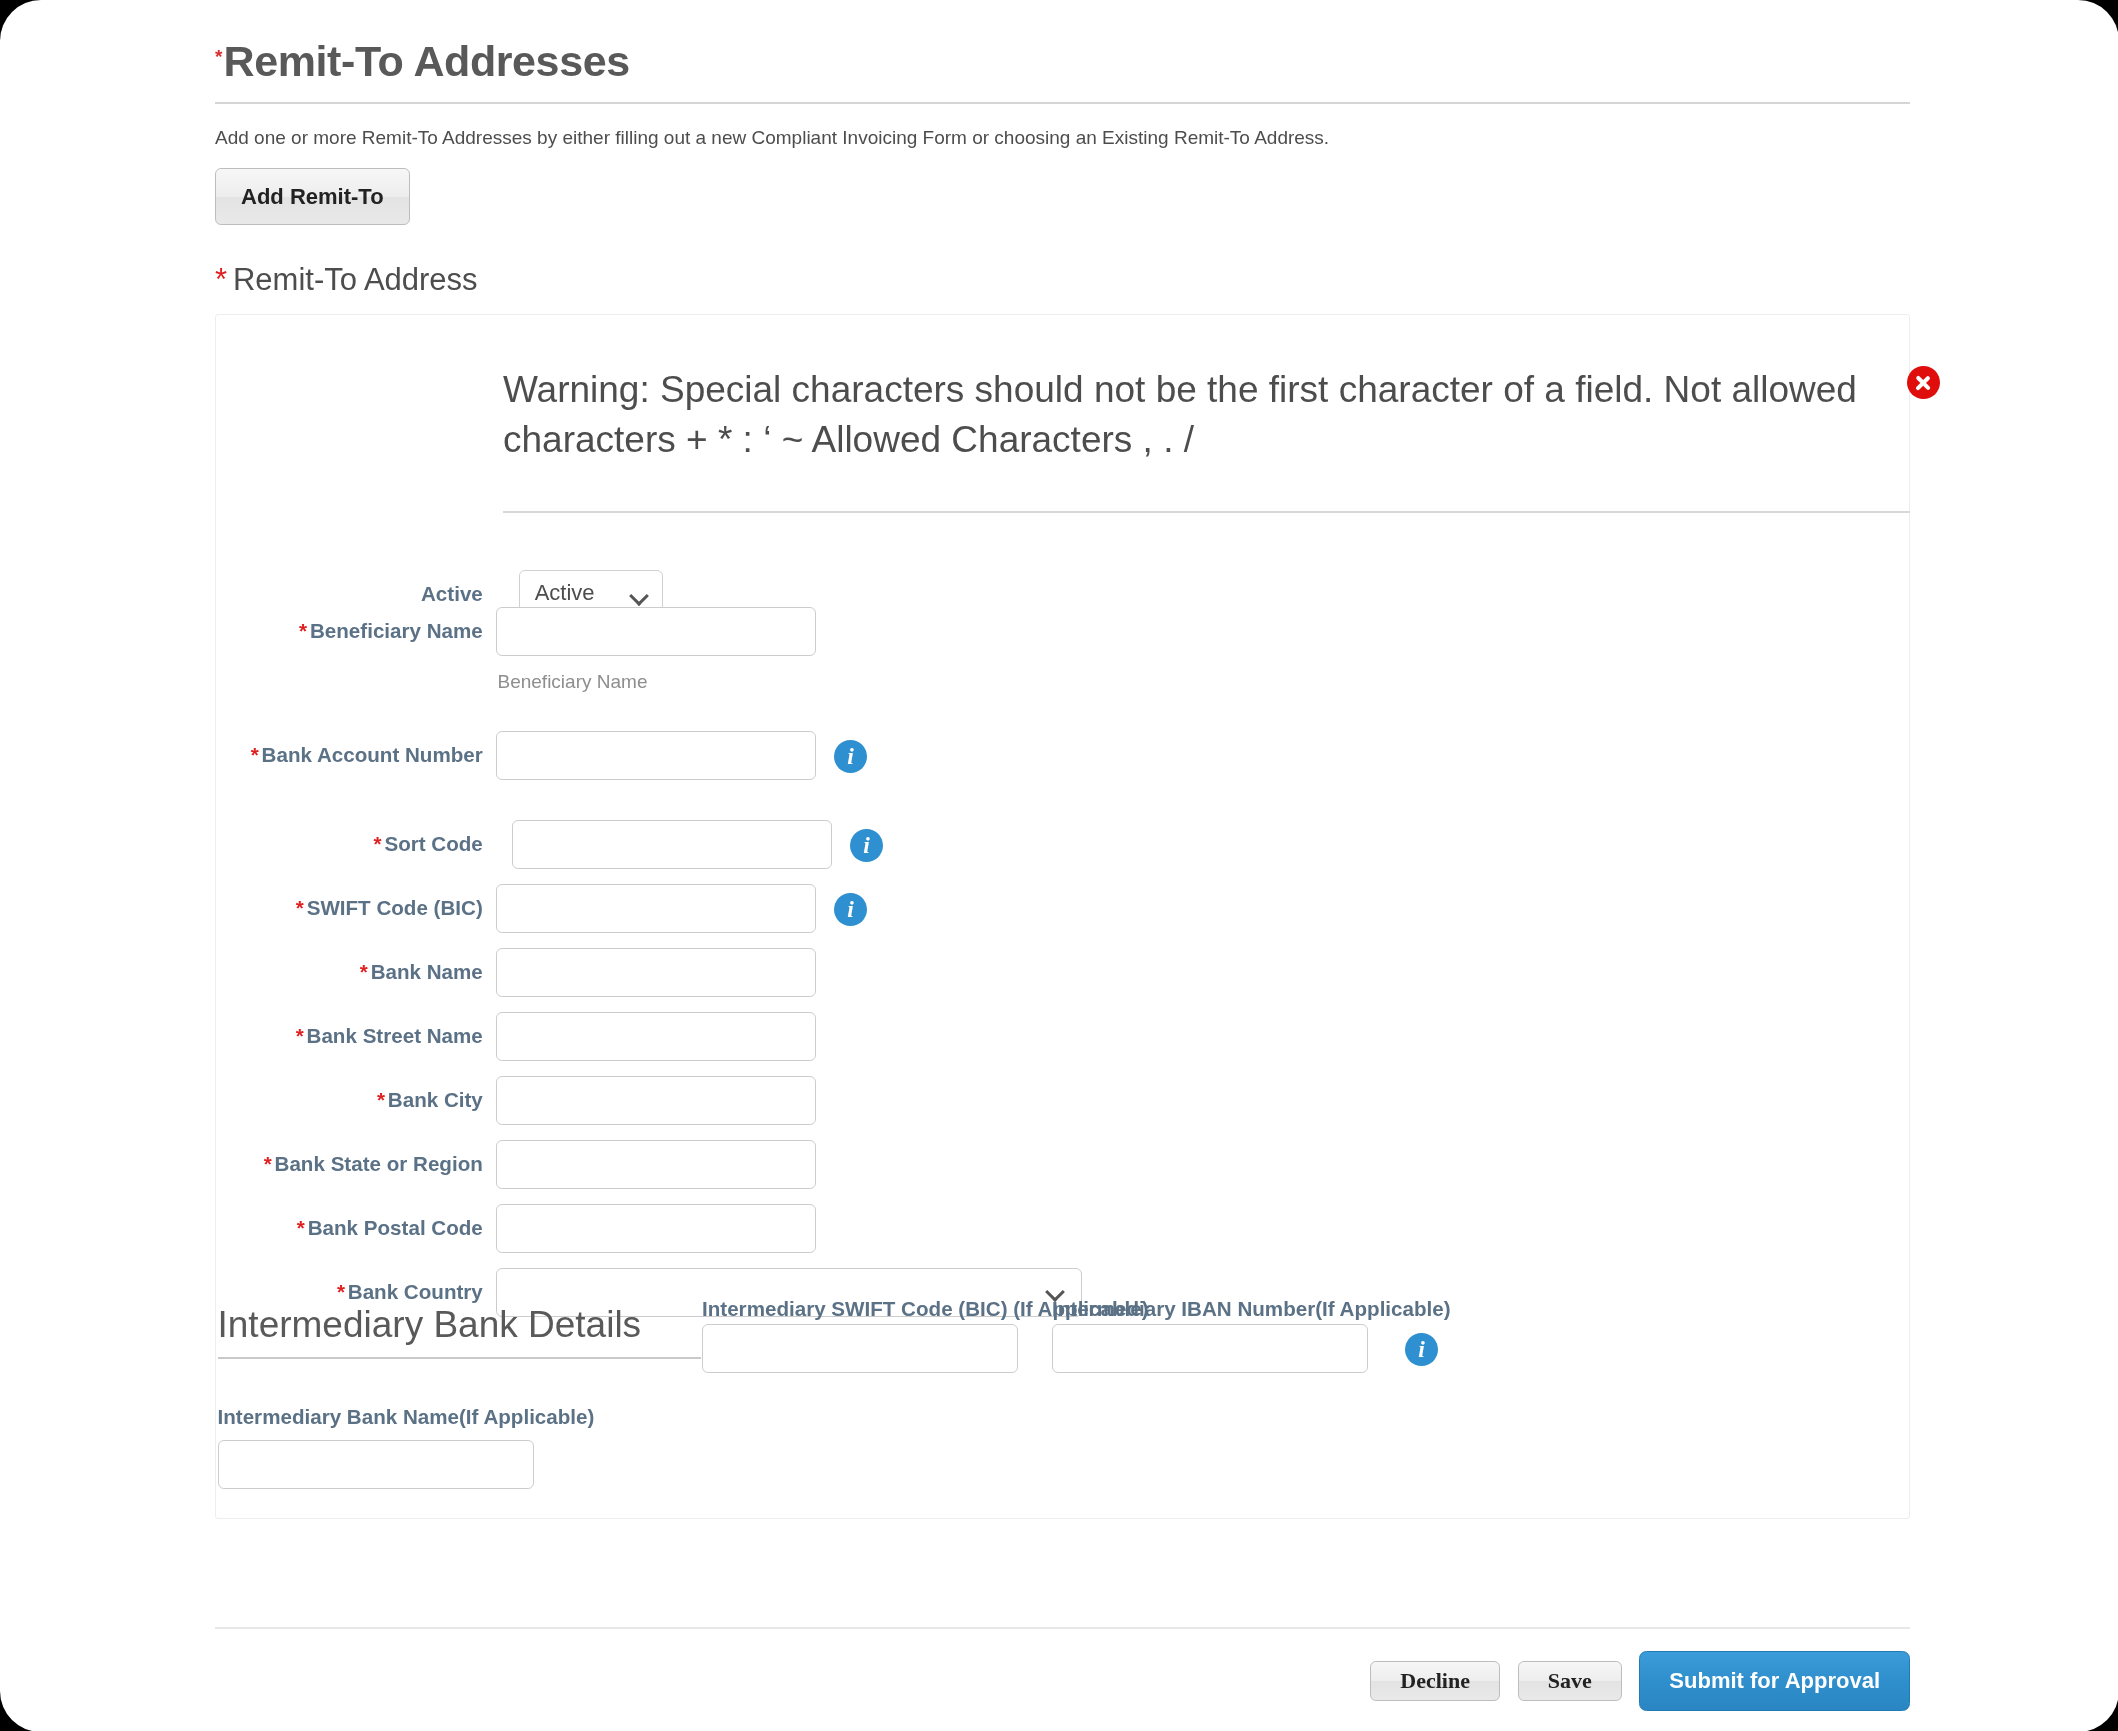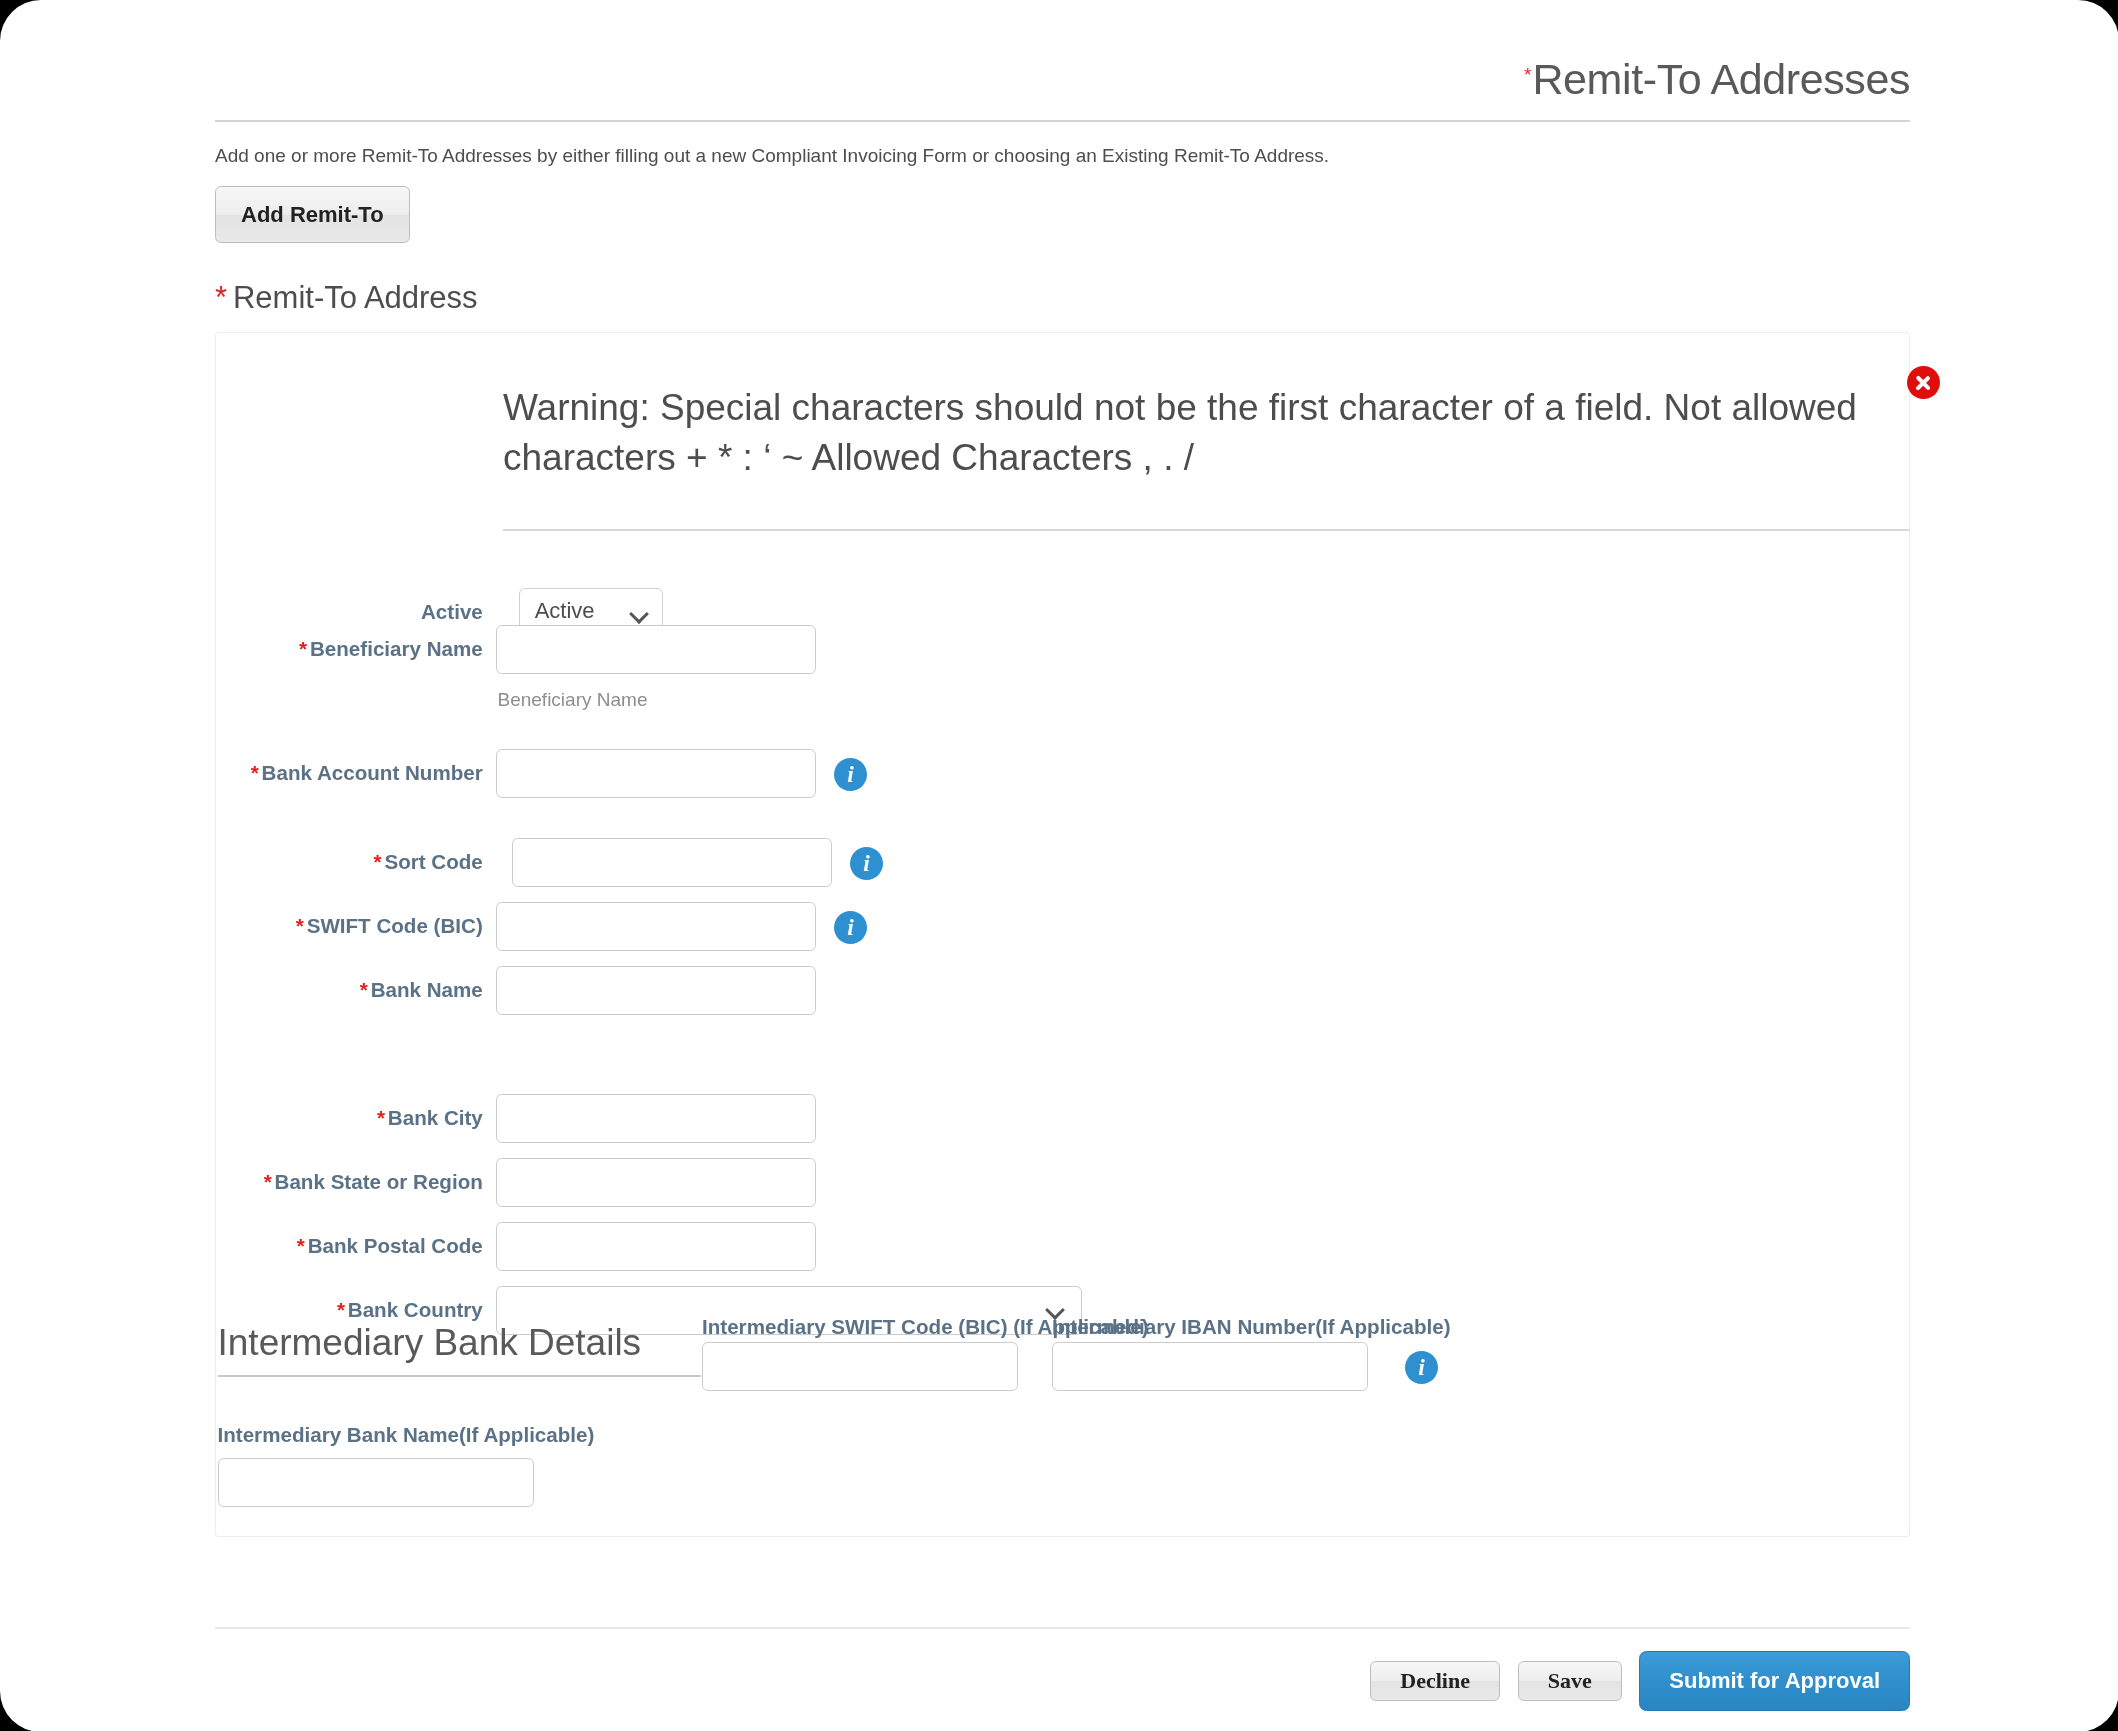--- a/index.html
+++ b/index.html
@@ -19,26 +19,25 @@
   }
   .wrap {
     position: absolute;
     left: 215px; top: 0;
     width: 1695px;
   }
 
   
   .sec-head {
     font-size: 43px;
-    font-weight: 400;
+    font-weight: 700;
     color: #595959;
     letter-spacing: -0.4px;
-    padding-top: 55px;
+    padding-top: 37px;
     white-space: nowrap;
-    text-align: right;
   }
   .sec-head .ast-sm {
     color: #d92b2b;
     font-size: 19px;
     vertical-align: 13.2px;
     margin-right: 1.5px;
   }
   .sec-rule {
     height: 1.5px;
     background: #d5d5d5;
@@ -366,20 +365,26 @@
         </div>
       </div>
 
       <div class="frow" style="left:0px; top:633px;">
         <div class="flabel"><span class="ast">*</span><span>Bank Name</span></div>
         <div class="fctl">
           <input class="tbox" type="text" value="" style="">
         </div>
       </div>
 
+      <div class="frow" style="left:0px; top:697px;">
+        <div class="flabel"><span class="ast">*</span><span>Bank Street Name</span></div>
+        <div class="fctl">
+          <input class="tbox" type="text" value="" style="">
+        </div>
+      </div>
 
       <div class="frow" style="left:0px; top:761px;">
         <div class="flabel"><span class="ast">*</span><span>Bank City</span></div>
         <div class="fctl">
           <input class="tbox" type="text" value="" style="">
         </div>
       </div>
 
       <div class="frow" style="left:0px; top:825px;">
         <div class="flabel"><span class="ast">*</span><span>Bank State or Region</span></div>

